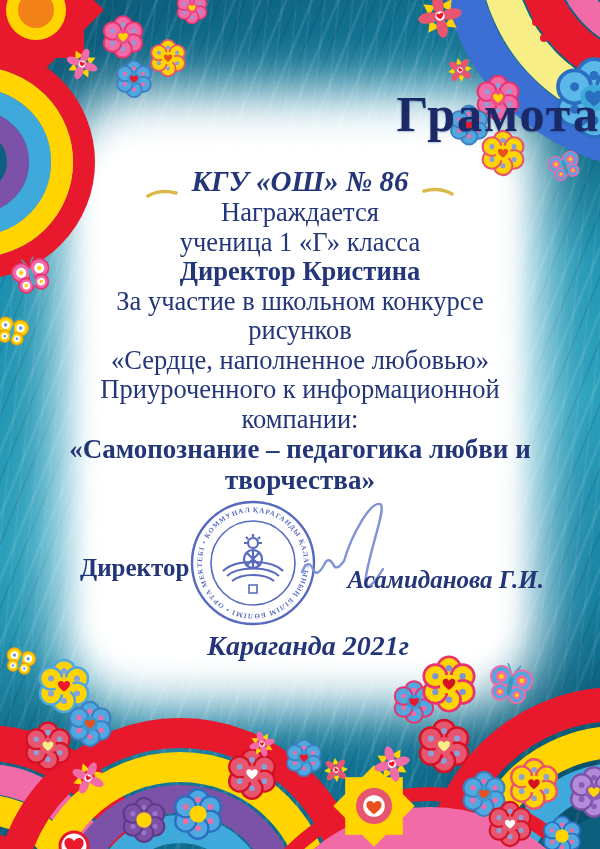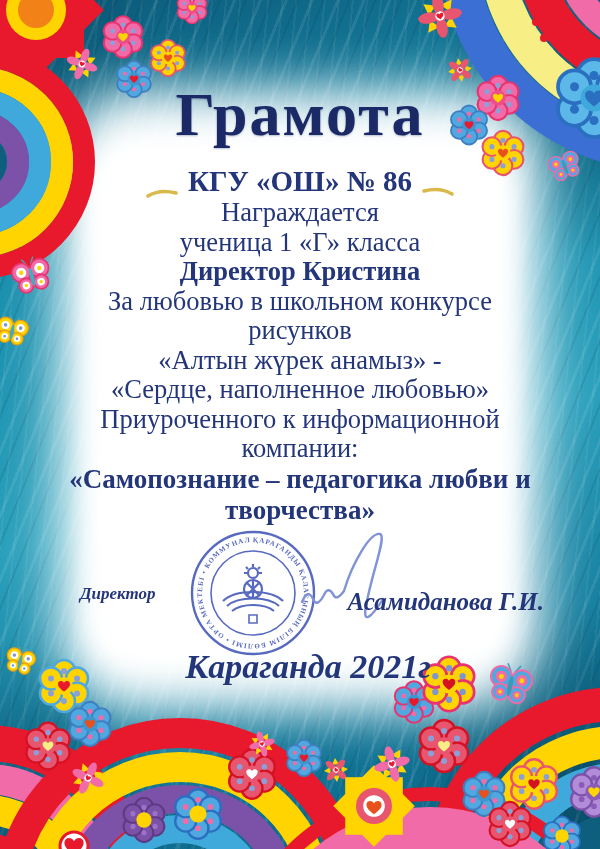--- a/index.html
+++ b/index.html
@@ -34,32 +34,32 @@
   .bfly-in{fill:var(--wi,#fff);}
   .bfly-dot{fill:var(--wd,#ffd400);}
   .bfly-body{fill:var(--bb,#2a8fae);}
   .bfly-ant{stroke:var(--bb,#2a8fae);stroke-width:1.6;fill:none;}
   .s8a{fill:var(--sa);}
   .s8b{fill:var(--sb);}
   .s8c{fill:var(--sc);}
   .s8h{fill:var(--sh,transparent);}
   
   .content{position:absolute;inset:0;text-align:center;color:#24367a;padding-top:78px;box-sizing:border-box;}
-  .title{margin:0;font-size:62px;line-height:72px;font-weight:bold;color:#1b2a66;letter-spacing:2px;
-         text-shadow:0 1px 2px rgba(15,35,90,.28);}
-  .school{margin-top:14px;font-size:29px;line-height:34px;font-weight:bold;}
+  .title{margin:0;font-size:50px;line-height:72px;font-weight:bold;color:#1b2a66;letter-spacing:2px;
+         text-shadow:0 1px 2px rgba(15,35,90,.28);text-align:right;}
+  .school{margin-top:14px;font-size:29px;line-height:34px;font-weight:bold;font-style:italic;}
   .line{font-size:26.5px;line-height:29.5px;}
   .line.bold{font-weight:bold;}
   .line.program{font-size:27px;line-height:31px;font-weight:bold;}
   .sig-row{position:relative;height:96px;margin-top:26px;}
-  .director-label{position:absolute;left:80px;top:32px;font-size:17px;font-weight:bold;font-style:italic;}
-  .director-name{position:absolute;right:56px;top:36px;font-size:25px;font-weight:bold;font-style:italic;}
+  .director-label{position:absolute;left:80px;top:32px;font-size:25px;font-weight:bold;}
+  .director-name{position:absolute;right:56px;top:44px;font-size:25px;font-weight:bold;font-style:italic;}
   .stamp{position:absolute;left:188px;top:-24px;width:130px;height:130px;opacity:.88;}
   .signature{position:absolute;left:292px;top:-28px;width:150px;height:110px;}
-  .city{margin-top:0;font-size:34px;font-weight:bold;font-style:italic;padding-left:16px;}
+  .city{margin-top:12px;font-size:28px;font-weight:bold;font-style:italic;padding-left:16px;}
   .dash{position:absolute;}
   .dash path{stroke:#d9b94a;stroke-width:3.5;fill:none;stroke-linecap:round;}
 </style>
 </head>
 <body>
 
 <div class="cert">
   <div class="bg"></div>
   <div class="vignette"></div>
   <div class="glow1"></div>
@@ -225,23 +225,22 @@
       <path d="M2,7 Q18,3 30,10"></path>
     </svg>
 
   <div class="content">
     <h1 class="title">Грамота</h1>
     <div class="school">КГУ «ОШ» № 86</div>
     <div>
         <div class="line">Награждается</div>
         <div class="line">ученица 1 «Г» класса</div>
         <div class="line bold">Директор Кристина</div>
-        <div class="line">За любовью в школьном конкурсе</div>
+        <div class="line">За участие в школьном конкурсе</div>
         <div class="line">рисунков</div>
-        <div class="line">«Алтын жүрек анамыз» -</div>
         <div class="line">«Сердце, наполненное любовью»</div>
         <div class="line">Приуроченного к информационной</div>
         <div class="line">компании:</div>
         <div class="line program">«Самопознание – педагогика любви и</div>
         <div class="line program">творчества»</div>
       </div>
 
     <div class="sig-row">
       <span class="director-label">Директор</span>
 

